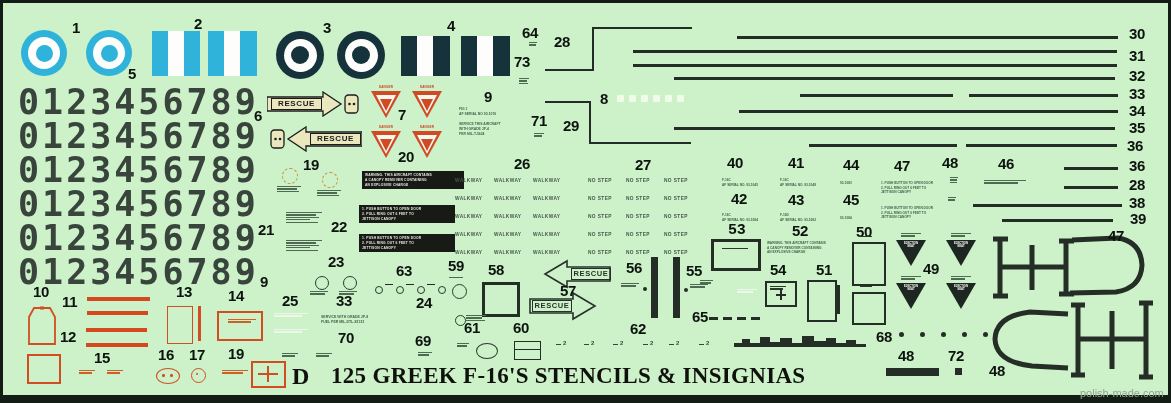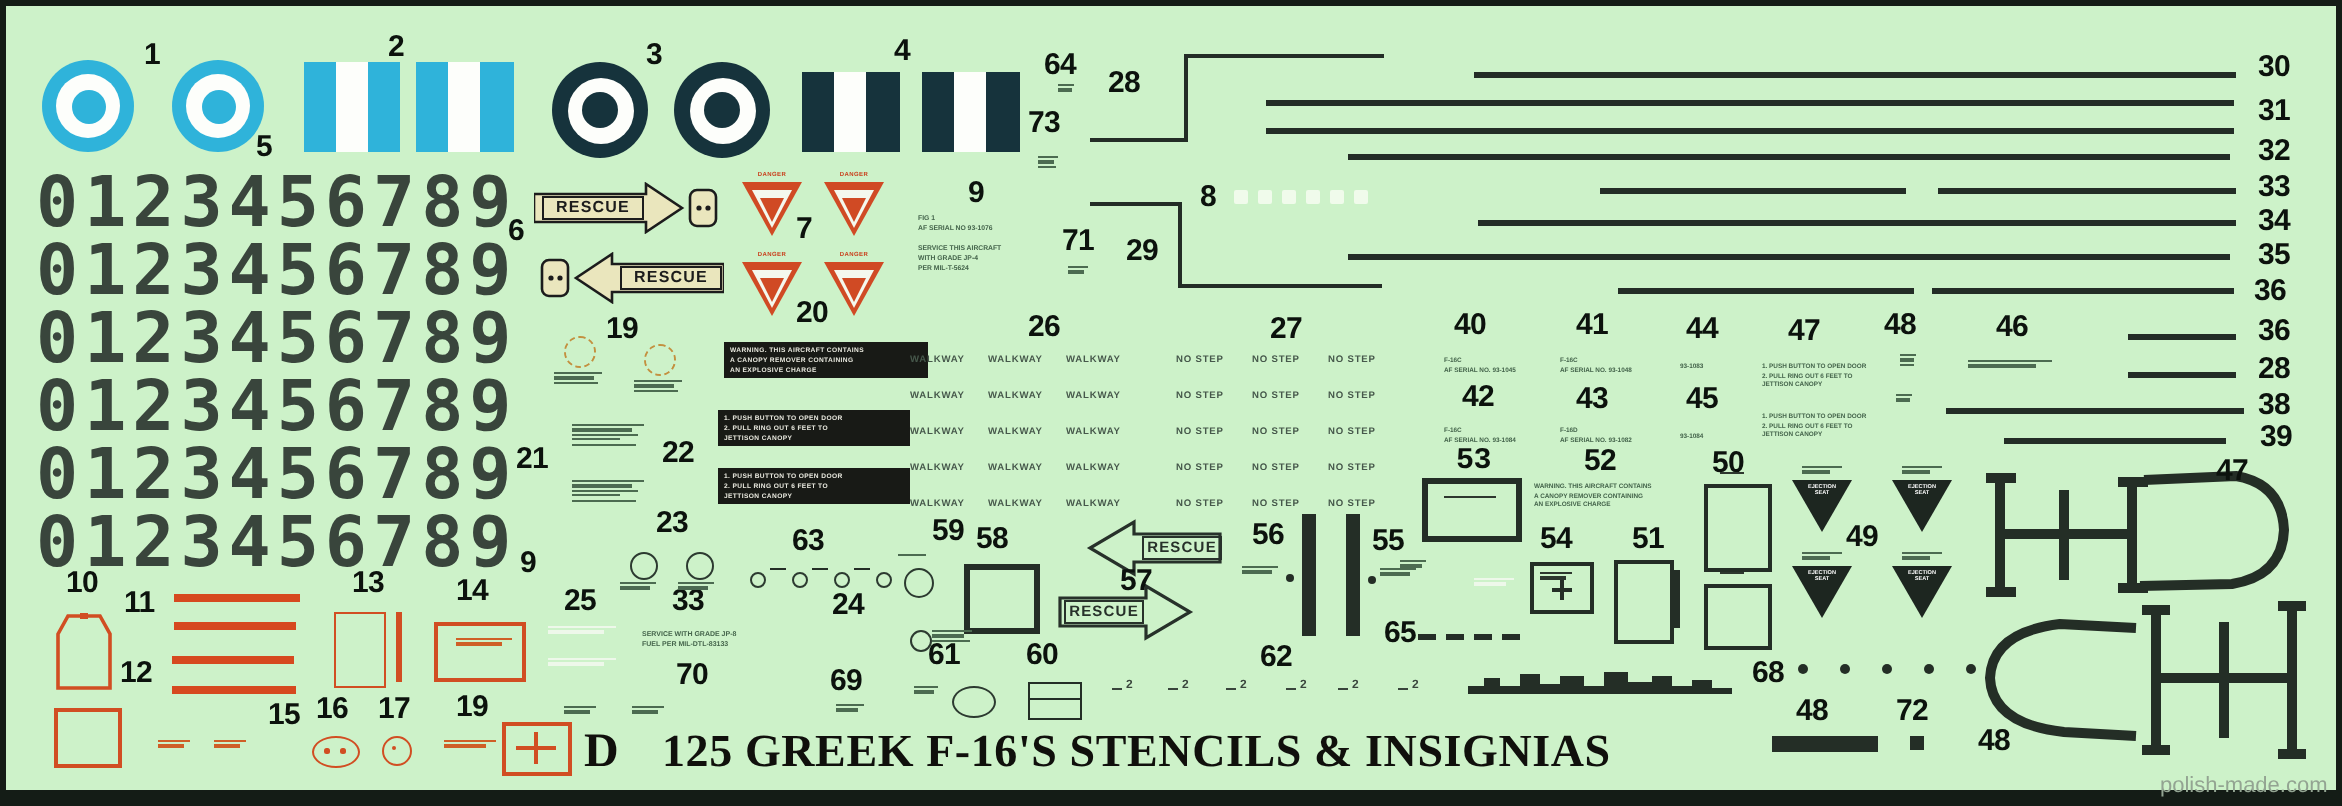--- a/index.html
+++ b/index.html
@@ -281,21 +281,21 @@
       <div class="plabel" style="left: 254px; top: 108px;">6</div>
       <div class="plabel" style="left: 398px; top: 107px;">7</div>
       <div class="plabel" style="left: 600px; top: 91px;">8</div>
       <div class="plabel" style="left: 484px; top: 89px;">9</div>
       <div class="plabel" style="left: 260px; top: 274px;">9</div>
       <div class="plabel" style="left: 33px; top: 284px;">10</div>
       <div class="plabel" style="left: 62px; top: 294px;">11</div>
       <div class="plabel" style="left: 60px; top: 329px;">12</div>
       <div class="plabel" style="left: 176px; top: 284px;">13</div>
       <div class="plabel" style="left: 228px; top: 288px;">14</div>
-      <div class="plabel" style="left: 94px; top: 350px; margin-left: 40px;">15</div>
+      <div class="plabel" style="left: 94px; top: 350px;">15</div>
       <div class="plabel" style="left: 158px; top: 347px;">16</div>
       <div class="plabel" style="left: 189px; top: 347px;">17</div>
       <div class="plabel" style="left: 228px; top: 346px;">19</div>
       <div class="plabel" style="left: 303px; top: 157px;">19</div>
       <div class="plabel" style="left: 398px; top: 149px;">20</div>
       <div class="plabel" style="left: 258px; top: 222px;">21</div>
       <div class="plabel" style="left: 331px; top: 219px;">22</div>
       <div class="plabel" style="left: 328px; top: 254px;">23</div>
       <div class="plabel" style="left: 416px; top: 295px;">24</div>
       <div class="plabel" style="left: 282px; top: 293px;">25</div>
@@ -328,21 +328,21 @@
       <div class="plabel" style="left: 923px; top: 261px;">49</div>
       <div class="plabel" style="left: 856px; top: 224px;">50</div>
       <div class="plabel" style="left: 816px; top: 262px;">51</div>
       <div class="plabel" style="left: 792px; top: 223px;">52</div>
       <div class="plabel" style="left: 728px; top: 223px; font-family: Liberation Mono, monospace;">53</div>
       <div class="plabel" style="left: 770px; top: 262px;">54</div>
       <div class="plabel" style="left: 686px; top: 263px;">55</div>
       <div class="plabel" style="left: 626px; top: 260px;">56</div>
       <div class="plabel" style="left: 560px; top: 283px;">57</div>
       <div class="plabel" style="left: 488px; top: 262px;">58</div>
-      <div class="plabel" style="left: 466px; top: 258px;">59</div>
+      <div class="plabel" style="left: 448px; top: 258px;">59</div>
       <div class="plabel" style="left: 513px; top: 320px;">60</div>
       <div class="plabel" style="left: 464px; top: 320px;">61</div>
       <div class="plabel" style="left: 630px; top: 321px;">62</div>
       <div class="plabel" style="left: 396px; top: 263px;">63</div>
       <div class="plabel" style="left: 522px; top: 25px;">64</div>
       <div class="plabel" style="left: 692px; top: 309px;">65</div>
       <div class="plabel" style="left: 898px; top: 348px;">48</div>
       <div class="plabel" style="left: 336px; top: 293px;">33</div>
       <div class="plabel" style="left: 876px; top: 329px;">68</div>
       <div class="plabel" style="left: 415px; top: 333px;">69</div>

